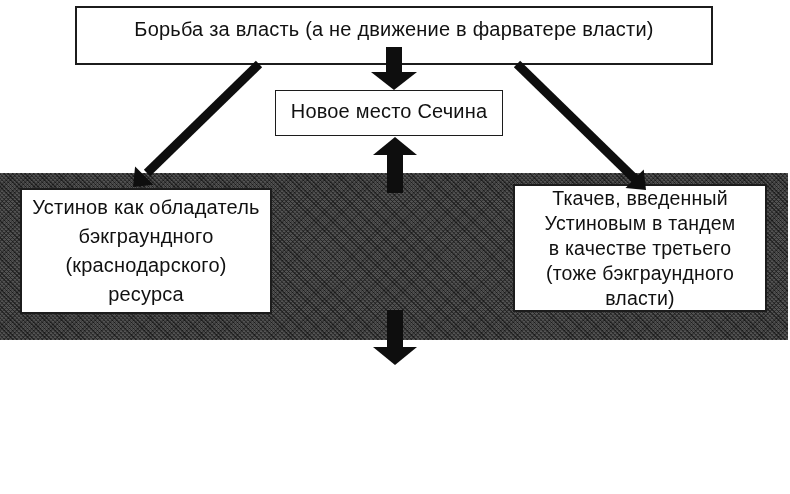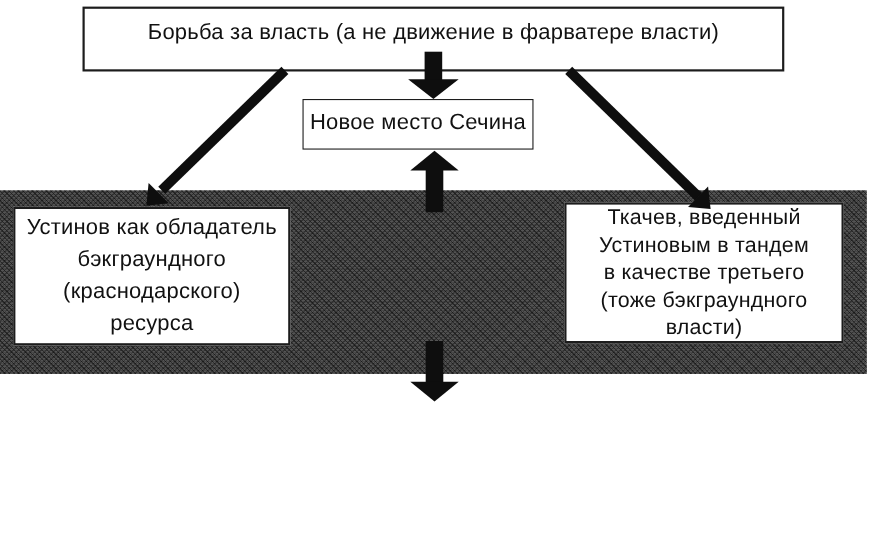--- a/index.html
+++ b/index.html
@@ -30,26 +30,26 @@
     text-align:center;
     letter-spacing:0.2px;
   }
   .box .ln{white-space:nowrap;}
   #box-top{
     left:75px;top:6px;width:638px;height:59px;
     font-size:20px;line-height:24px;
     justify-content:flex-start;padding-top:9px;
   }
   #box-mid{
-    left:275px;top:90px;width:210px;height:46px;
+    left:275px;top:90px;width:228px;height:46px;
     border-width:1.5px;
     font-size:20px;padding-bottom:3px;
   }
   #box-left{
-    left:12px;top:188px;width:252px;height:126px;
+    left:20px;top:188px;width:252px;height:126px;
     font-size:20px;line-height:29px;
   }
   #box-right{
     left:513px;top:184px;width:254px;height:128px;
     font-size:19.5px;line-height:25px;
   }
   #box-bottom{
     left:188px;top:366px;width:415px;height:122px;
     border-width:1.5px;
     font-size:20px;line-height:27px;

